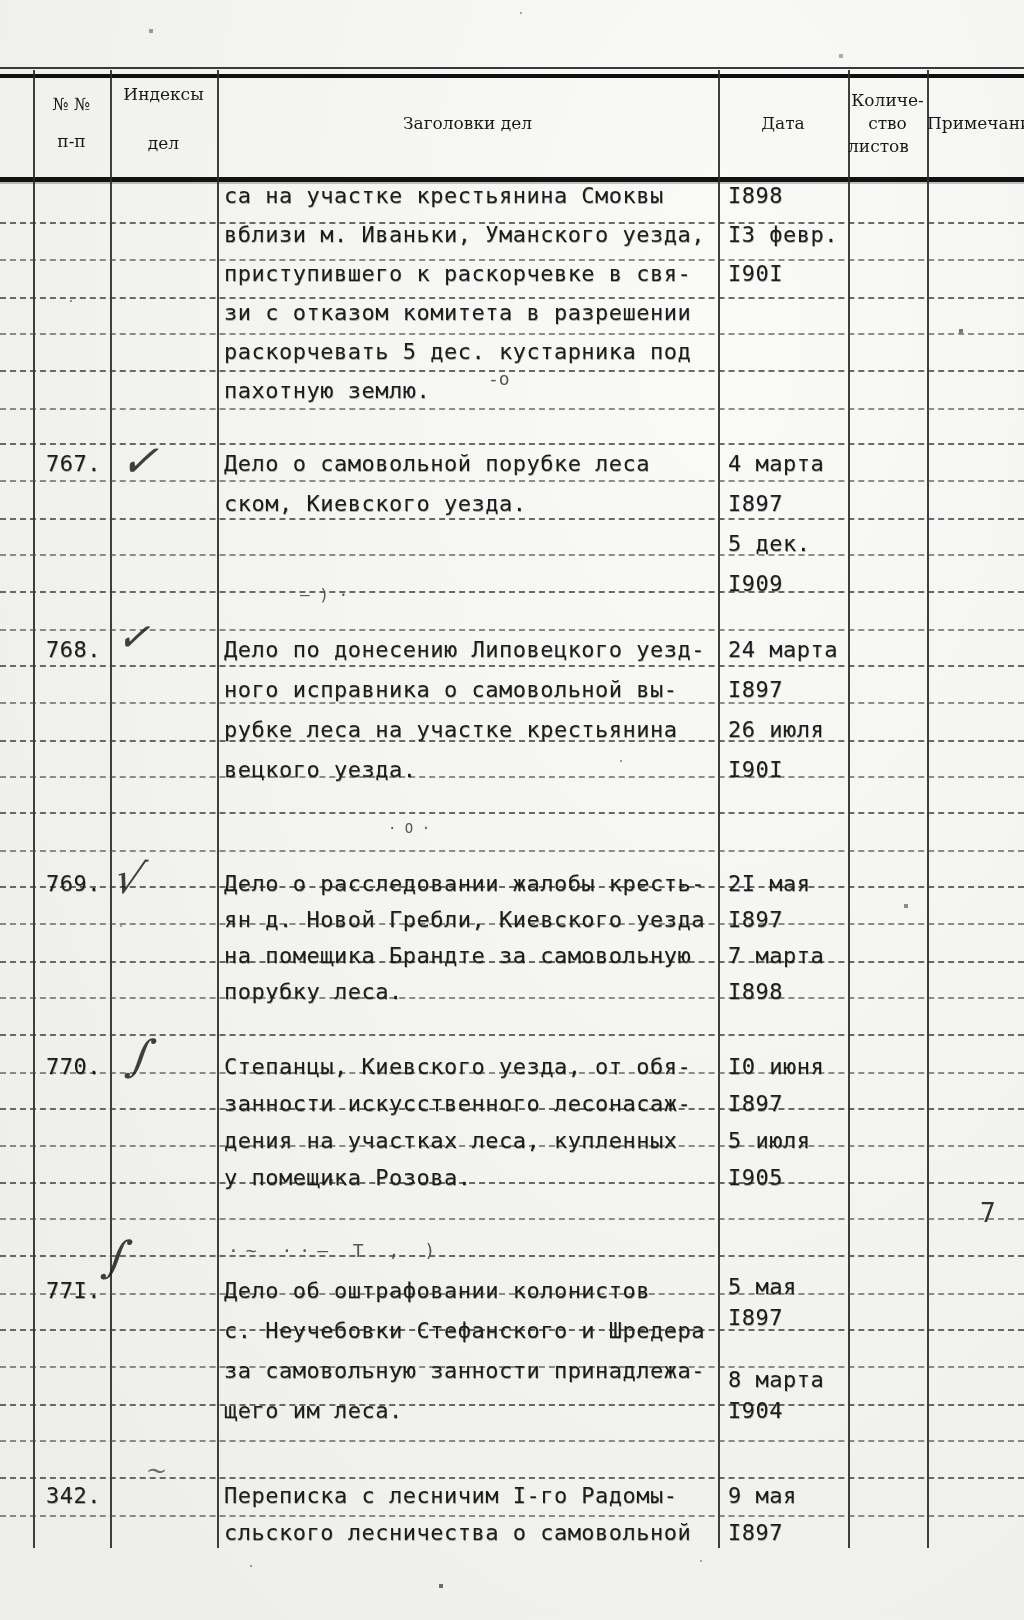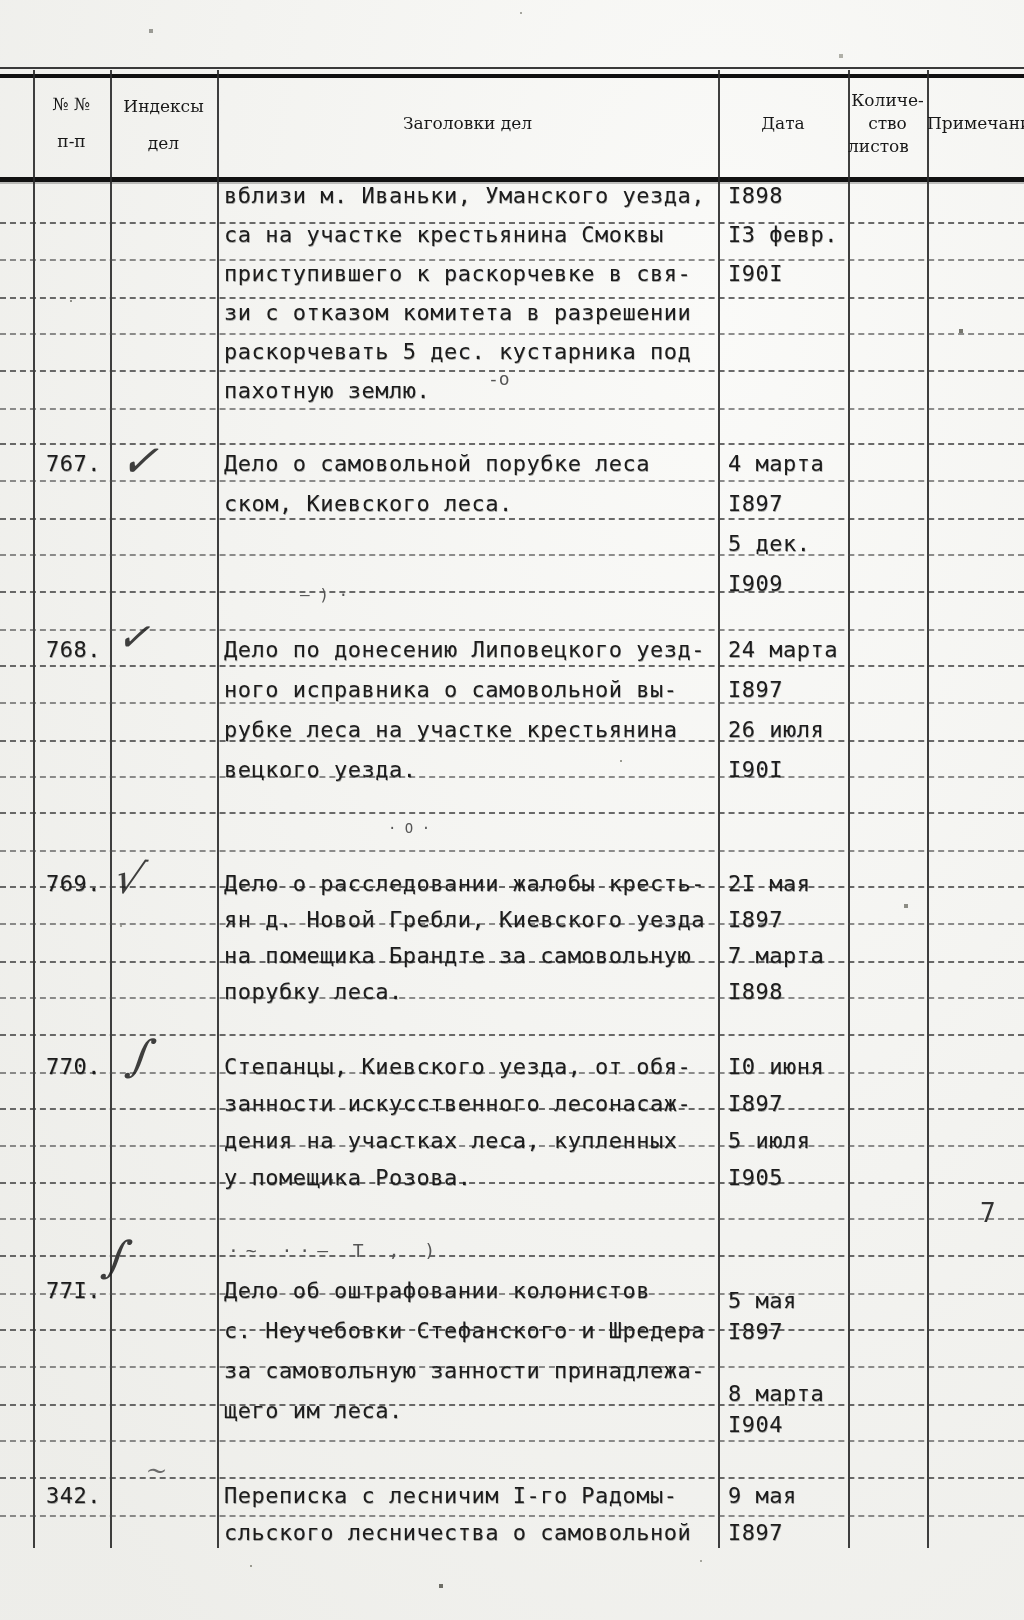--- a/index.html
+++ b/index.html
@@ -95,51 +95,51 @@
     <div class="rule" style="top: 1329px;"></div>
     <div class="rule" style="top: 1365.9px;"></div>
     <div class="rule" style="top: 1402.8px;"></div>
     <div class="rule" style="top: 1439.7px;"></div>
     <div class="rule" style="top: 1476.6px;"></div>
     <div class="rule" style="top: 1513.5px;"></div>
   </div>
 
 <div class="hdr" style="left:33px;top:94px;width:77px">№ №</div>
 <div class="hdr" style="left:33px;top:131px;width:77px">п-п</div>
-<div class="hdr" style="left:110px;top:96px;width:107px">Индексы</div>
+<div class="hdr" style="left:110px;top:84px;width:107px">Индексы</div>
 <div class="hdr" style="left:110px;top:133px;width:107px">дел</div>
 <div class="hdr" style="left:217px;top:113px;width:501px">Заголовки дел</div>
 <div class="hdr" style="left:718px;top:113px;width:130px">Дата</div>
 <div class="hdr" style="left:848px;top:90px;width:79px">Количе-</div>
 <div class="hdr" style="left:848px;top:113px;width:79px">ство</div>
 <div class="hdr" style="left:848px;top:136px;width:60px">листов</div>
 <div class="hdr" style="left:927px;top:113px;width:97px">Примечания</div>
 
 <div class="entry" style="top:176px; --lh:39px">
   <div class="e-titles">
+    <div class="line">са на участке крестьянина Смоквы</div>
     <div class="line">вблизи м. Иваньки, Уманского уезда,</div>
-    <div class="line">са на участке крестьянина Смоквы</div>
     <div class="line">приступившего к раскорчевке в свя-</div>
     <div class="line">зи с отказом комитета в разрешении</div>
     <div class="line">раскорчевать 5 дес. кустарника под</div>
     <div class="line">пахотную землю.</div>
   </div>
   <div class="e-dates">
     <div class="line">I898</div>
     <div class="line">I3 февр.</div>
     <div class="line">I90I</div>
   </div>
 </div>
 
 <div class="entry" style="top:444px; --lh:40px">
   <div class="e-num">767.</div>
   <div class="e-mark" style="left:124px;top:-10px;font-size:46px">✓</div>
   <div class="e-titles">
     <div class="line">Дело о самовольной порубке леса</div>
-    <div class="line">ском, Киевского леса.</div>
+    <div class="line">ском, Киевского уезда.</div>
   </div>
   <div class="e-dates">
     <div class="line">4 марта</div>
     <div class="line">I897</div>
     <div class="line">5 дек.</div>
     <div class="line">I909</div>
   </div>
 </div>
 
 <div class="entry" style="top:630px; --lh:40px">
@@ -195,21 +195,21 @@
 
 <div class="entry" style="top:1271px; --lh:40px; --dlh:31px">
   <div class="e-num">77I.</div>
   <div class="e-mark" style="left:106px;top:-40px;font-size:44px">∫</div>
   <div class="e-titles">
     <div class="line">Дело об оштрафовании колонистов</div>
     <div class="line">с. Неучебовки Стефанского и Шредера</div>
     <div class="line">за самовольную занности принадлежа-</div>
     <div class="line">щего им леса.</div>
   </div>
-  <div class="e-dates" style="margin-top:14px">
+  <div class="e-dates" style="margin-top:0">
     <div class="line">5 мая</div>
     <div class="line">I897</div>
     <div class="line"></div>
     <div class="line">8 марта</div>
     <div class="line">I904</div>
   </div>
 </div>
 
 <div class="entry" style="top:1477px; --lh:37px">
   <div class="e-num">342.</div>

